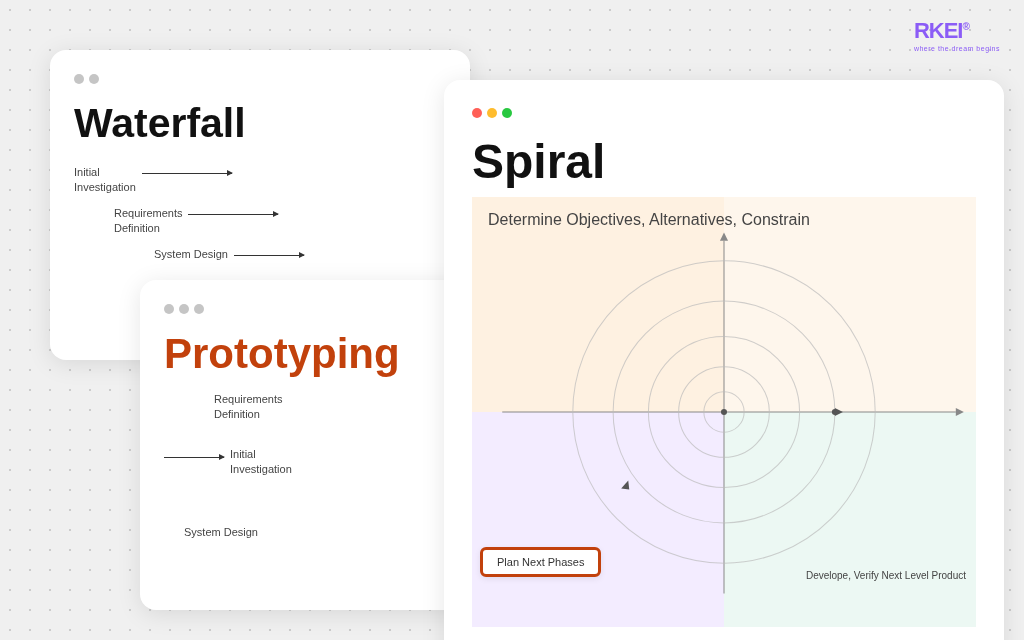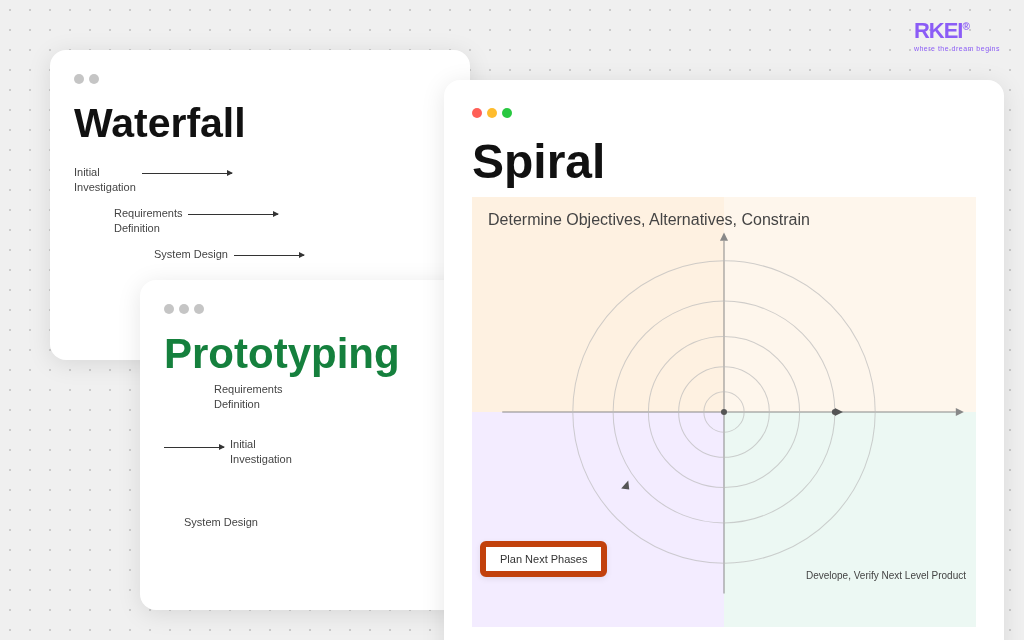--- a/index.html
+++ b/index.html
@@ -82,22 +82,22 @@
       top: 280px;
       left: 140px;
       width: 480px;
       height: 330px;
       z-index: 20;
     }
 
     .proto-title {
       font-size: 42px;
       font-weight: 900;
-      color: #15803d;
-      margin-bottom: 4px;
+      color: #c2410c;
+      margin-bottom: 14px;
     }
 
     .proto-content {
       display: flex;
       align-items: center;
       position: relative;
     }
 
     .proto-steps {
       flex: 1;
@@ -188,21 +188,21 @@
       text-align: right;
       font-size: 10px;
     }
 
     
     .plan-btn {
       position: absolute;
       bottom: 50px;
       left: 8px;
       background: #fff;
-      border: 6px solid #c2410c;
+      border: 3px solid #c2410c;
       border-radius: 6px;
       padding: 6px 14px;
       font-size: 11px;
       color: #333;
       box-shadow: 0 2px 6px rgba(0,0,0,0.08);
     }
 
   </style>
 </head>
 <body>

